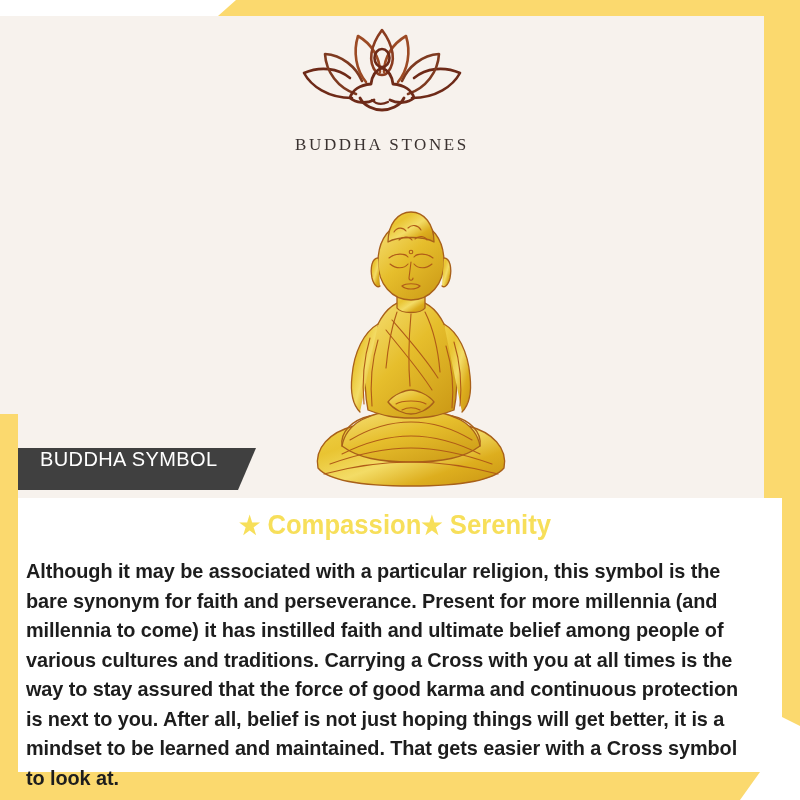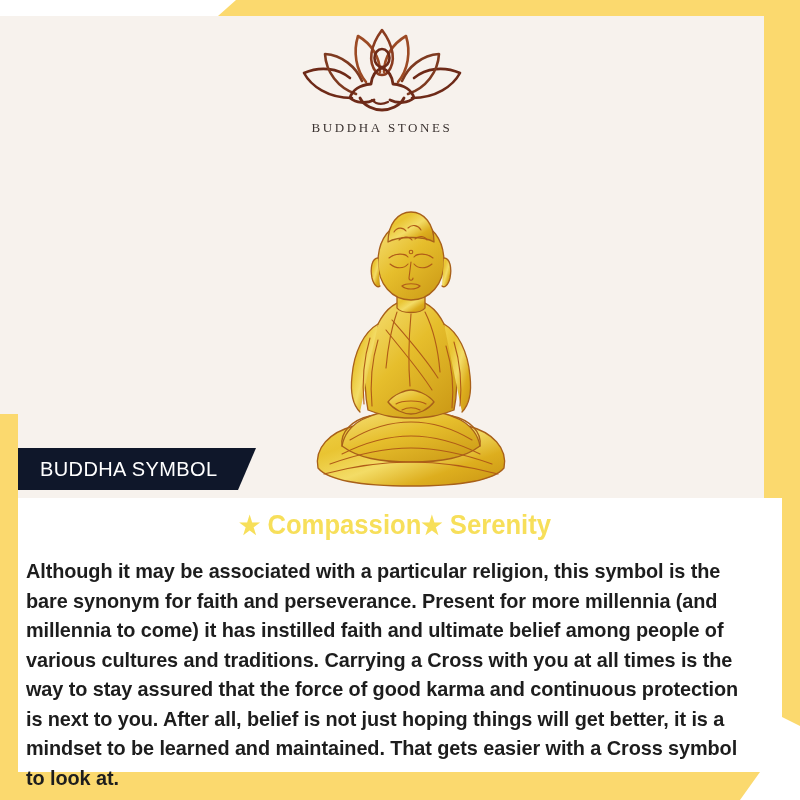--- a/index.html
+++ b/index.html
@@ -75,23 +75,23 @@
     left: 0;
     top: 24px;
     width: 764px;
     text-align: center;
   }
   .logo-mark {
     display: block;
     margin: 0 auto;
   }
   .logo-text {
-    margin-top: 4px;
+    margin-top: 19px;
     font-family: "Liberation Serif", serif;
-    font-size: 13px;
+    font-size: 17px;
     letter-spacing: 2.6px;
     color: #3a3230;
     font-weight: 400;
   }
 
   
   .title-plate {
     position: absolute;
     left: 166px;
     top: 144px;
@@ -122,24 +122,24 @@
   }
   .buddha-wrap svg { display: block; }
 
   
   .ribbon {
     position: absolute;
     left: 18px;
     top: 448px;
     width: 238px;
     height: 42px;
-    background: #0f172a;
+    background: #404040;
     clip-path: polygon(0 0, 100% 0, calc(100% - 18px) 100%, 0 100%);
     display: flex;
-    align-items: center;
+    align-items: flex-start;
   }
   .ribbon-label {
     margin-left: 22px;
     font-family: "Liberation Sans", sans-serif;
     font-size: 20px;
     color: #ffffff;
     letter-spacing: 0.4px;
     white-space: nowrap;
   }
 

